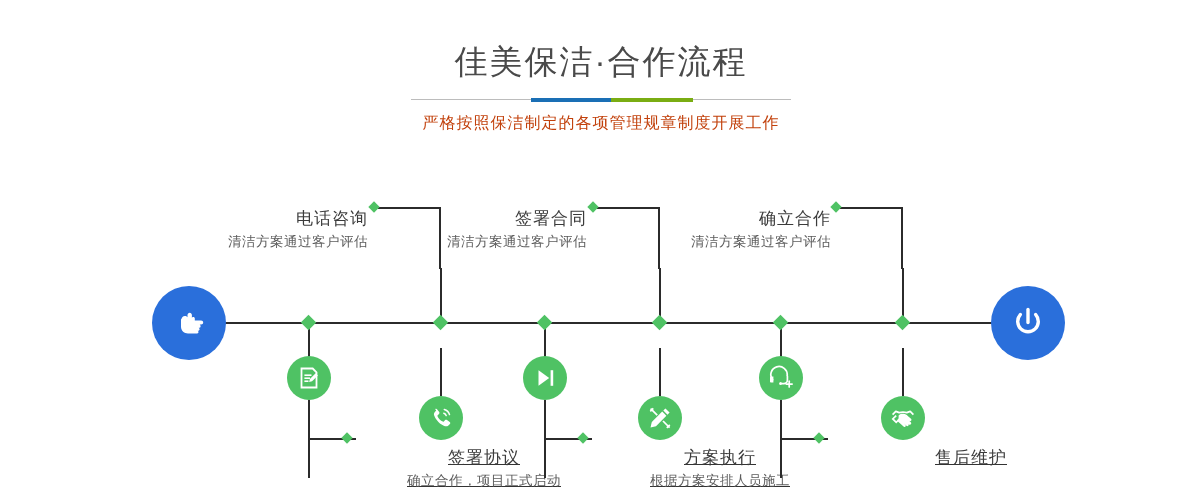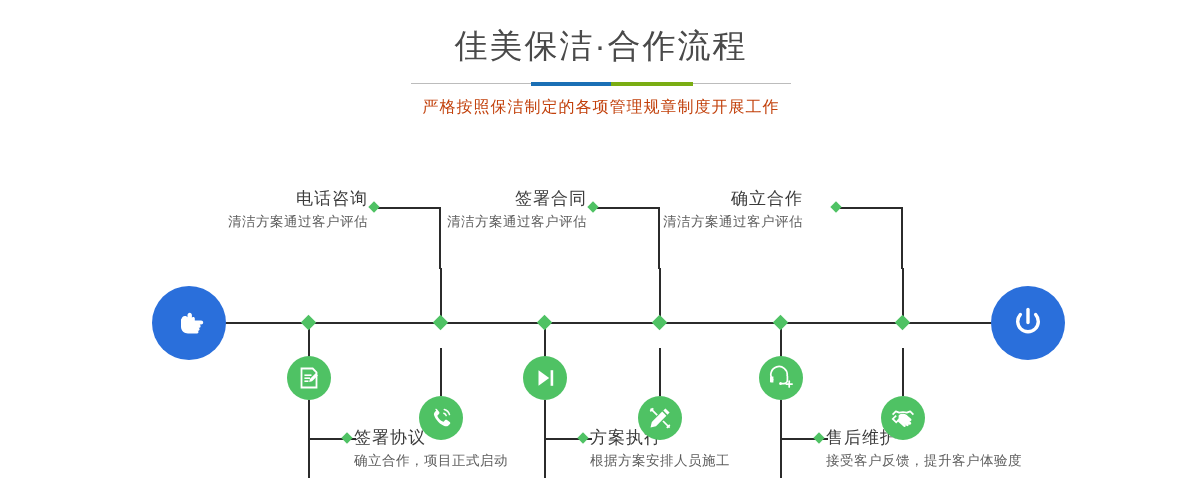--- a/index.html
+++ b/index.html
@@ -24,21 +24,21 @@
   
   .header {
     position: absolute;
     left: 0;
     top: 0;
     width: 1202px;
     text-align: center;
   }
   .title {
     margin: 0;
-    padding-top: 24px;
+    padding-top: 40px;
     font-size: 33px;
     font-weight: 400;
     letter-spacing: 2px;
     color: #4a4a4a;
     line-height: 44px;
     white-space: nowrap;
   }
   .divider {
     position: relative;
     width: 380px;
@@ -154,30 +154,31 @@
   
   .lbl {
     position: absolute;
     white-space: nowrap;
   }
   .lbl .lbl-title {
     font-size: 17px;
     color: #3b3b3b;
     line-height: 22px;
     letter-spacing: 1px;
+    margin-top: 20px;
   }
   .lbl .lbl-desc {
     font-size: 13.5px;
     color: #5c5c5c;
     line-height: 20px;
     letter-spacing: 0.5px;
     padding-top: 2px;
   }
   .lbl.right-align { text-align: right; }
-  .lbl.left-align  { text-align: left; }
+  .lbl.left-align  { text-align: center; text-decoration: underline; }
 </style>
 </head>
 <body>
 
 <div class="page">
 
   <div class="header">
     <h1 class="title">佳美保洁·合作流程</h1>
 
     <div class="divider">
@@ -300,21 +301,21 @@
           <path fill="none" stroke="#ffffff" stroke-width="1.7" stroke-linejoin="round" d="M2.6 9.6l3.2-3.2 3.4 1.2 3.8-.6 3.8.6 3.4-1.2 3.2 3.2"></path>
           <path fill="#ffffff" d="M8.6 10.4c1-1 2.2-1.6 3.4-1.6h1.8c1.5 0 2.7 1 4 2.1l3.2 2.8c.6.5.6 1.4.1 2-.5.6-1.4.6-2 .1l-2.3-2 4 3.5c.6.5.6 1.4.1 2-.5.6-1.4.6-2 .1l-3.1-2.7 2.4 2.1c.6.5.6 1.3.1 1.9-.5.6-1.3.6-1.9.1l-2.5-2.2 1.5 1.3c.5.5.6 1.2.1 1.7-.4.5-1.2.6-1.7.1l-5.3-4.6c-1-.9-1.1-2.4-.2-3.4l.3-.4z"></path>
           <path fill="none" stroke="#ffffff" stroke-width="1.7" d="M6.2 10.6l-3.4 3.3 3.4 3.4 2.2-2.2"></path>
         </svg>
       </span>
     </div>
     <div class="vline" style="left:902px; top:188px; height:48px;"></div>
     <div class="hline" style="left:840px; top:47px; width:63px;"></div>
     <div class="vline" style="left:901px; top:47px; height:62px;"></div>
     <div class="diamond small" style="left:832px; top:43px;"></div>
-    <div class="lbl right-align" style="left:556px; top:28px; width:247px;font-family:Liberation Serif, serif;">
+    <div class="lbl right-align" style="left:584px; top:28px; width:247px;font-family:Liberation Serif, serif;">
       <div class="lbl-title">确立合作</div>
       <div class="lbl-desc">清洁方案通过客户评估</div>
     </div>
 
     <div class="diamond" style="left:775px; top:157px;"></div>
     <div class="vline" style="left:780px; top:162px; height:48px;"></div>
     <div class="node" style="left:759px; top:196px;">
       <span>
         <svg width="26" height="26" viewBox="0 0 26 26">
           <path fill="none" stroke="#ffffff" stroke-width="1.7" stroke-linecap="round" d="M4.6 14.8a8.2 8.2 0 1 1 14.6-4.4"></path>
@@ -324,17 +325,16 @@
           <line x1="21.2" y1="16.2" x2="21.2" y2="22" stroke="#ffffff" stroke-width="1.7" stroke-linecap="round"></line>
           <line x1="18.3" y1="19.1" x2="24.1" y2="19.1" stroke="#ffffff" stroke-width="1.7" stroke-linecap="round"></line>
         </svg>
       </span>
     </div>
     <div class="vline" style="left:780px; top:240px; height:78px;"></div>
     <div class="hline" style="left:780px; top:278px; width:48px;"></div>
     <div class="diamond small" style="left:815px; top:274px;"></div>
     <div class="lbl left-align" style="left:826px; top:267px; width:290px;">
       <div class="lbl-title">售后维护</div>
-      <div class="lbl-desc">接受客户反馈，提升客户体验度</div>
     </div>
 
   </div>
 </div>
 
 </body></html>

